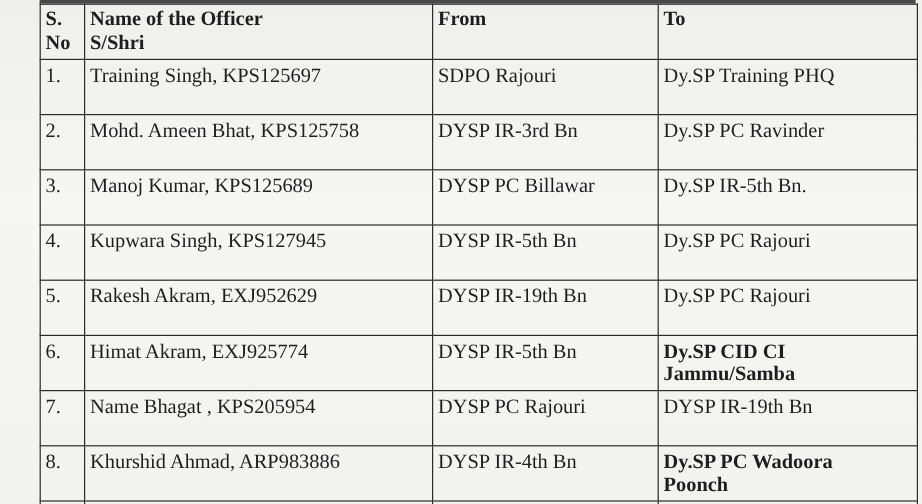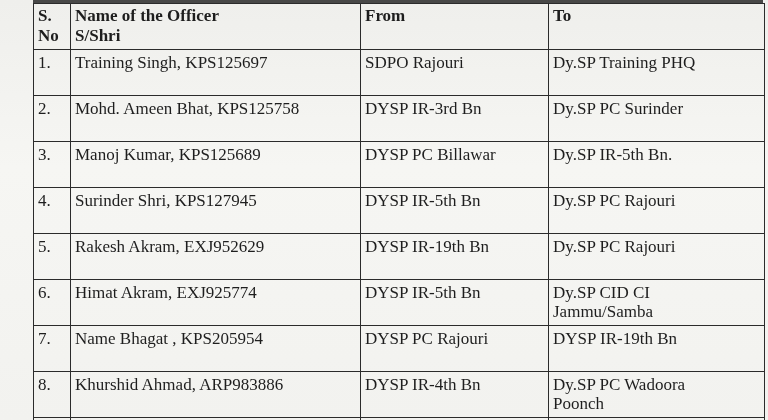--- a/index.html
+++ b/index.html
@@ -34,21 +34,21 @@
   }
   table.transfer th { font-weight:bold; }
   col.c1 { width:37px; }
   col.c2 { width:290px; }
   col.c3 { width:188px; }
   col.c4 { width:216px; }
   tr.hdr th { height:43px; padding-top:2px; }
   th.sno { text-align:center; padding-left:0; }
   tr.row td { height:42px; padding-top:3px; }
   td.num { text-align:center; padding-left:0; }
-  tr.row.two td.to { line-height:19px; }
+  tr.row.two td.to { line-height:19px;font-weight:bold; }
   tr.partial td { height:12px; }
 </style>
 </head>
 <body>
 
 <div class="page">
   <div class="topline"></div>
   <table class="transfer">
     <colgroup>
         <col class="c1">
@@ -74,31 +74,31 @@
       <tr class="row">
         <td class="num">1.</td>
         <td>Training Singh, KPS125697</td>
         <td>SDPO Rajouri</td>
         <td class="to"><span>Dy.SP Training PHQ</span></td>
       </tr>
       <tr class="row">
         <td class="num">2.</td>
         <td>Mohd. Ameen Bhat, KPS125758</td>
         <td>DYSP IR-3rd Bn</td>
-        <td class="to"><span>Dy.SP PC Surinder</span></td>
+        <td class="to"><span>Dy.SP PC Ravinder</span></td>
       </tr>
       <tr class="row">
         <td class="num">3.</td>
         <td>Manoj Kumar, KPS125689</td>
         <td>DYSP PC Billawar</td>
         <td class="to"><span>Dy.SP IR-5th Bn.</span></td>
       </tr>
       <tr class="row">
         <td class="num">4.</td>
-        <td>Surinder Shri, KPS127945</td>
+        <td>Kupwara Singh, KPS127945</td>
         <td>DYSP IR-5th Bn</td>
         <td class="to"><span>Dy.SP PC Rajouri</span></td>
       </tr>
       <tr class="row">
         <td class="num">5.</td>
         <td>Rakesh Akram, EXJ952629</td>
         <td>DYSP IR-19th Bn</td>
         <td class="to"><span>Dy.SP PC Rajouri</span></td>
       </tr>
       <tr class="row two">

